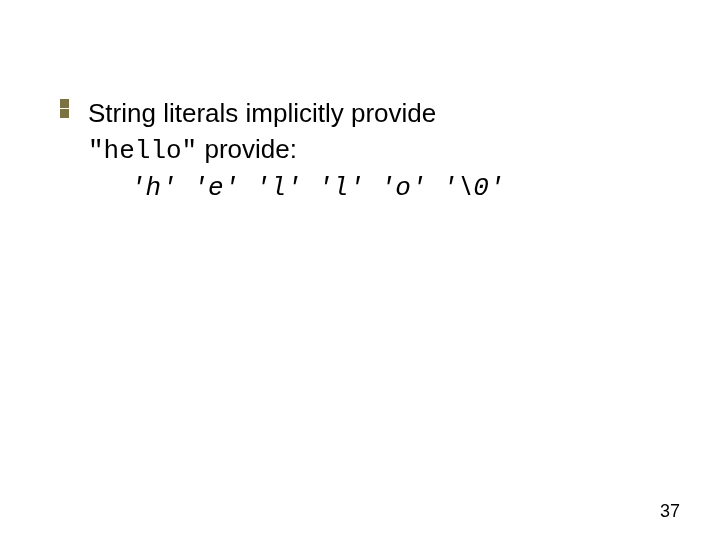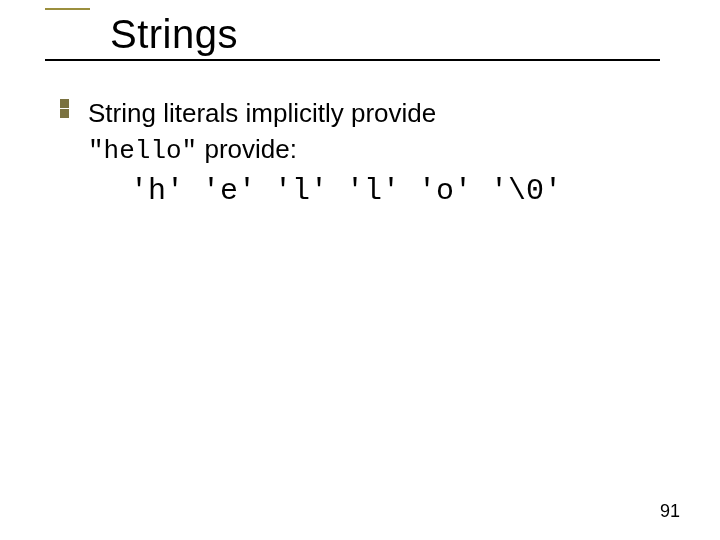--- a/index.html
+++ b/index.html
@@ -68,41 +68,37 @@
   .mono {
     font-family: "Courier New", Courier, monospace;
     font-size: 26px;
   }
   .sub {
     padding-left: 28px;
   }
   .sub2 {
     padding-left: 70px;
     font-family: "Courier New", Courier, monospace;
-    font-size: 30px;
+    font-size: 26px;
     margin-top: 6px;
+    font-style: italic;
   }
   .pagenum {
     position: absolute;
     right: 40px;
     bottom: 18px;
     font-size: 18px;
     color: #000;
   }
 </style>
 </head>
 <body>
 
 <div class="slide">
 
-  <div class="title-wrap">
-    <div class="title-line-top"></div>
-    <div class="title-text">Strings</div>
-    <div class="title-line-bottom"></div>
-  </div>
 
   <div class="content">
 
     <div class="bullet">
       <span class="sq"></span>
     </div>
 
 
     <div class="gap"></div>
 
@@ -110,15 +106,15 @@
       <span class="sq"></span>
       <span>String literals implicitly provide</span>
     </div>
     <div class="sub">
       <span class="mono">"hello"</span><span> provide:</span>
     </div>
     <div class="sub2">'h' 'e' 'l' 'l' 'o' '\0'</div>
 
   </div>
 
-  <div class="pagenum">91</div>
+  <div class="pagenum">37</div>
 
 </div>
 
 </body></html>

